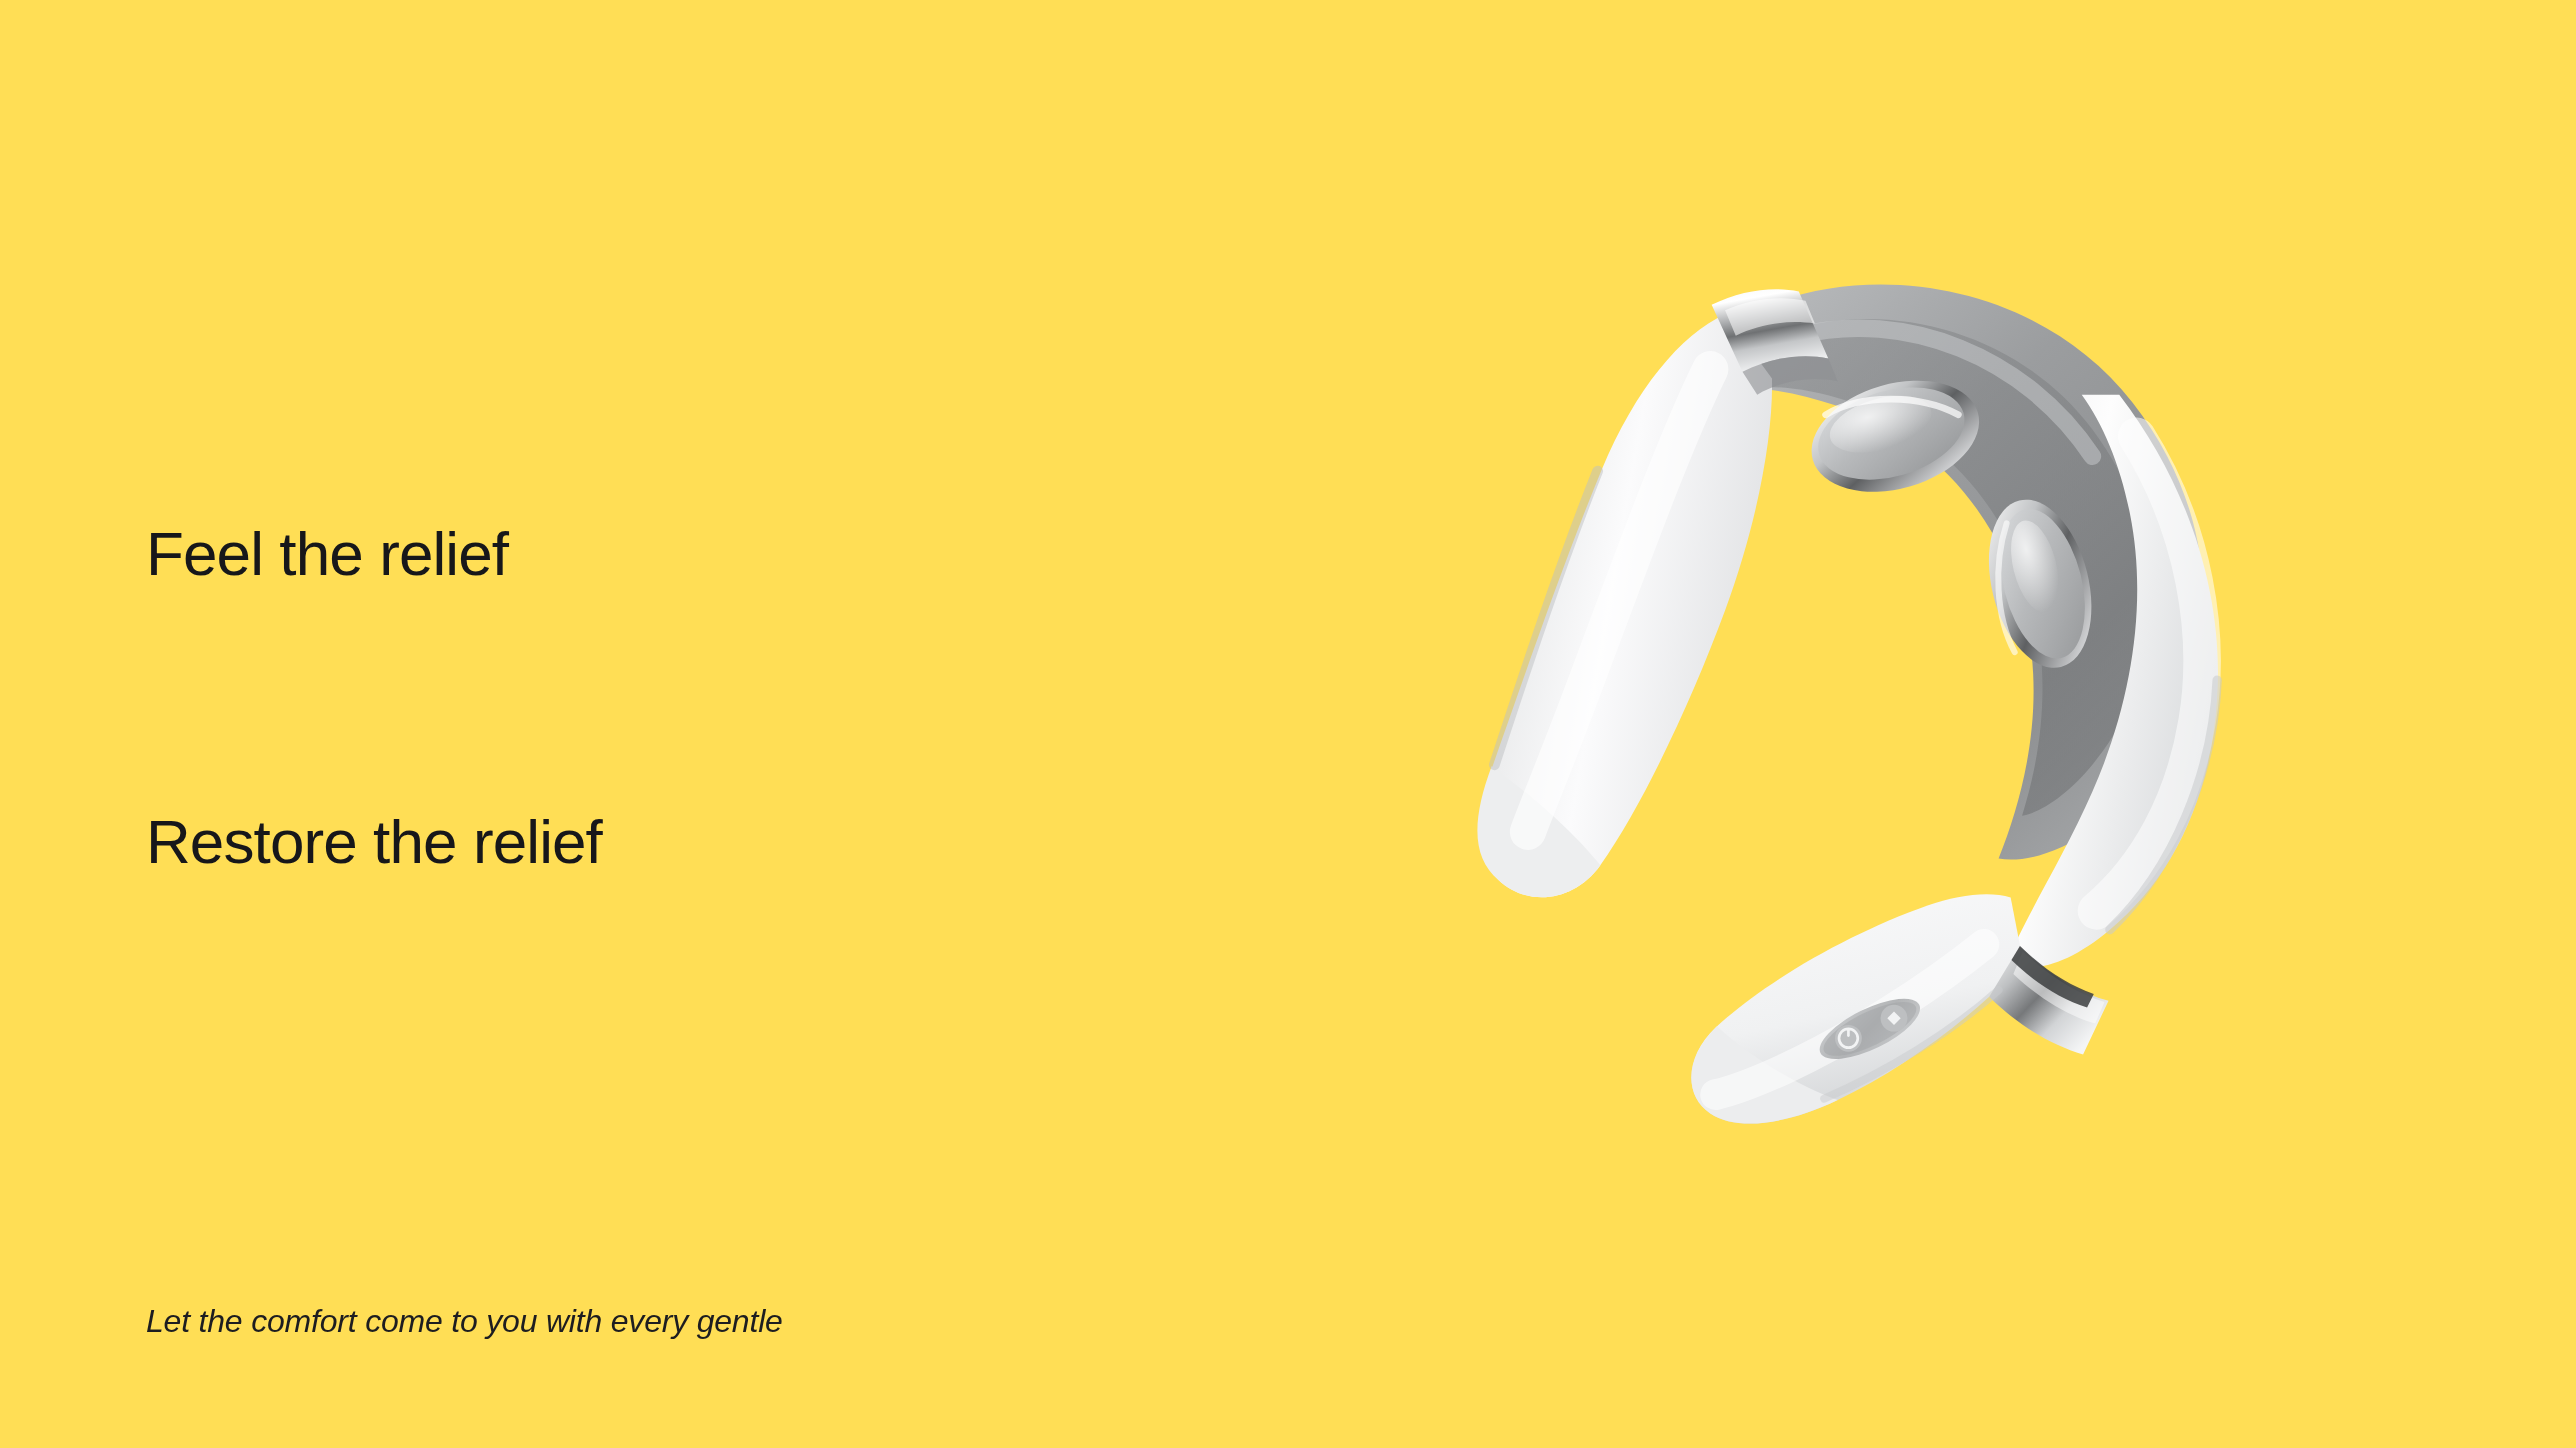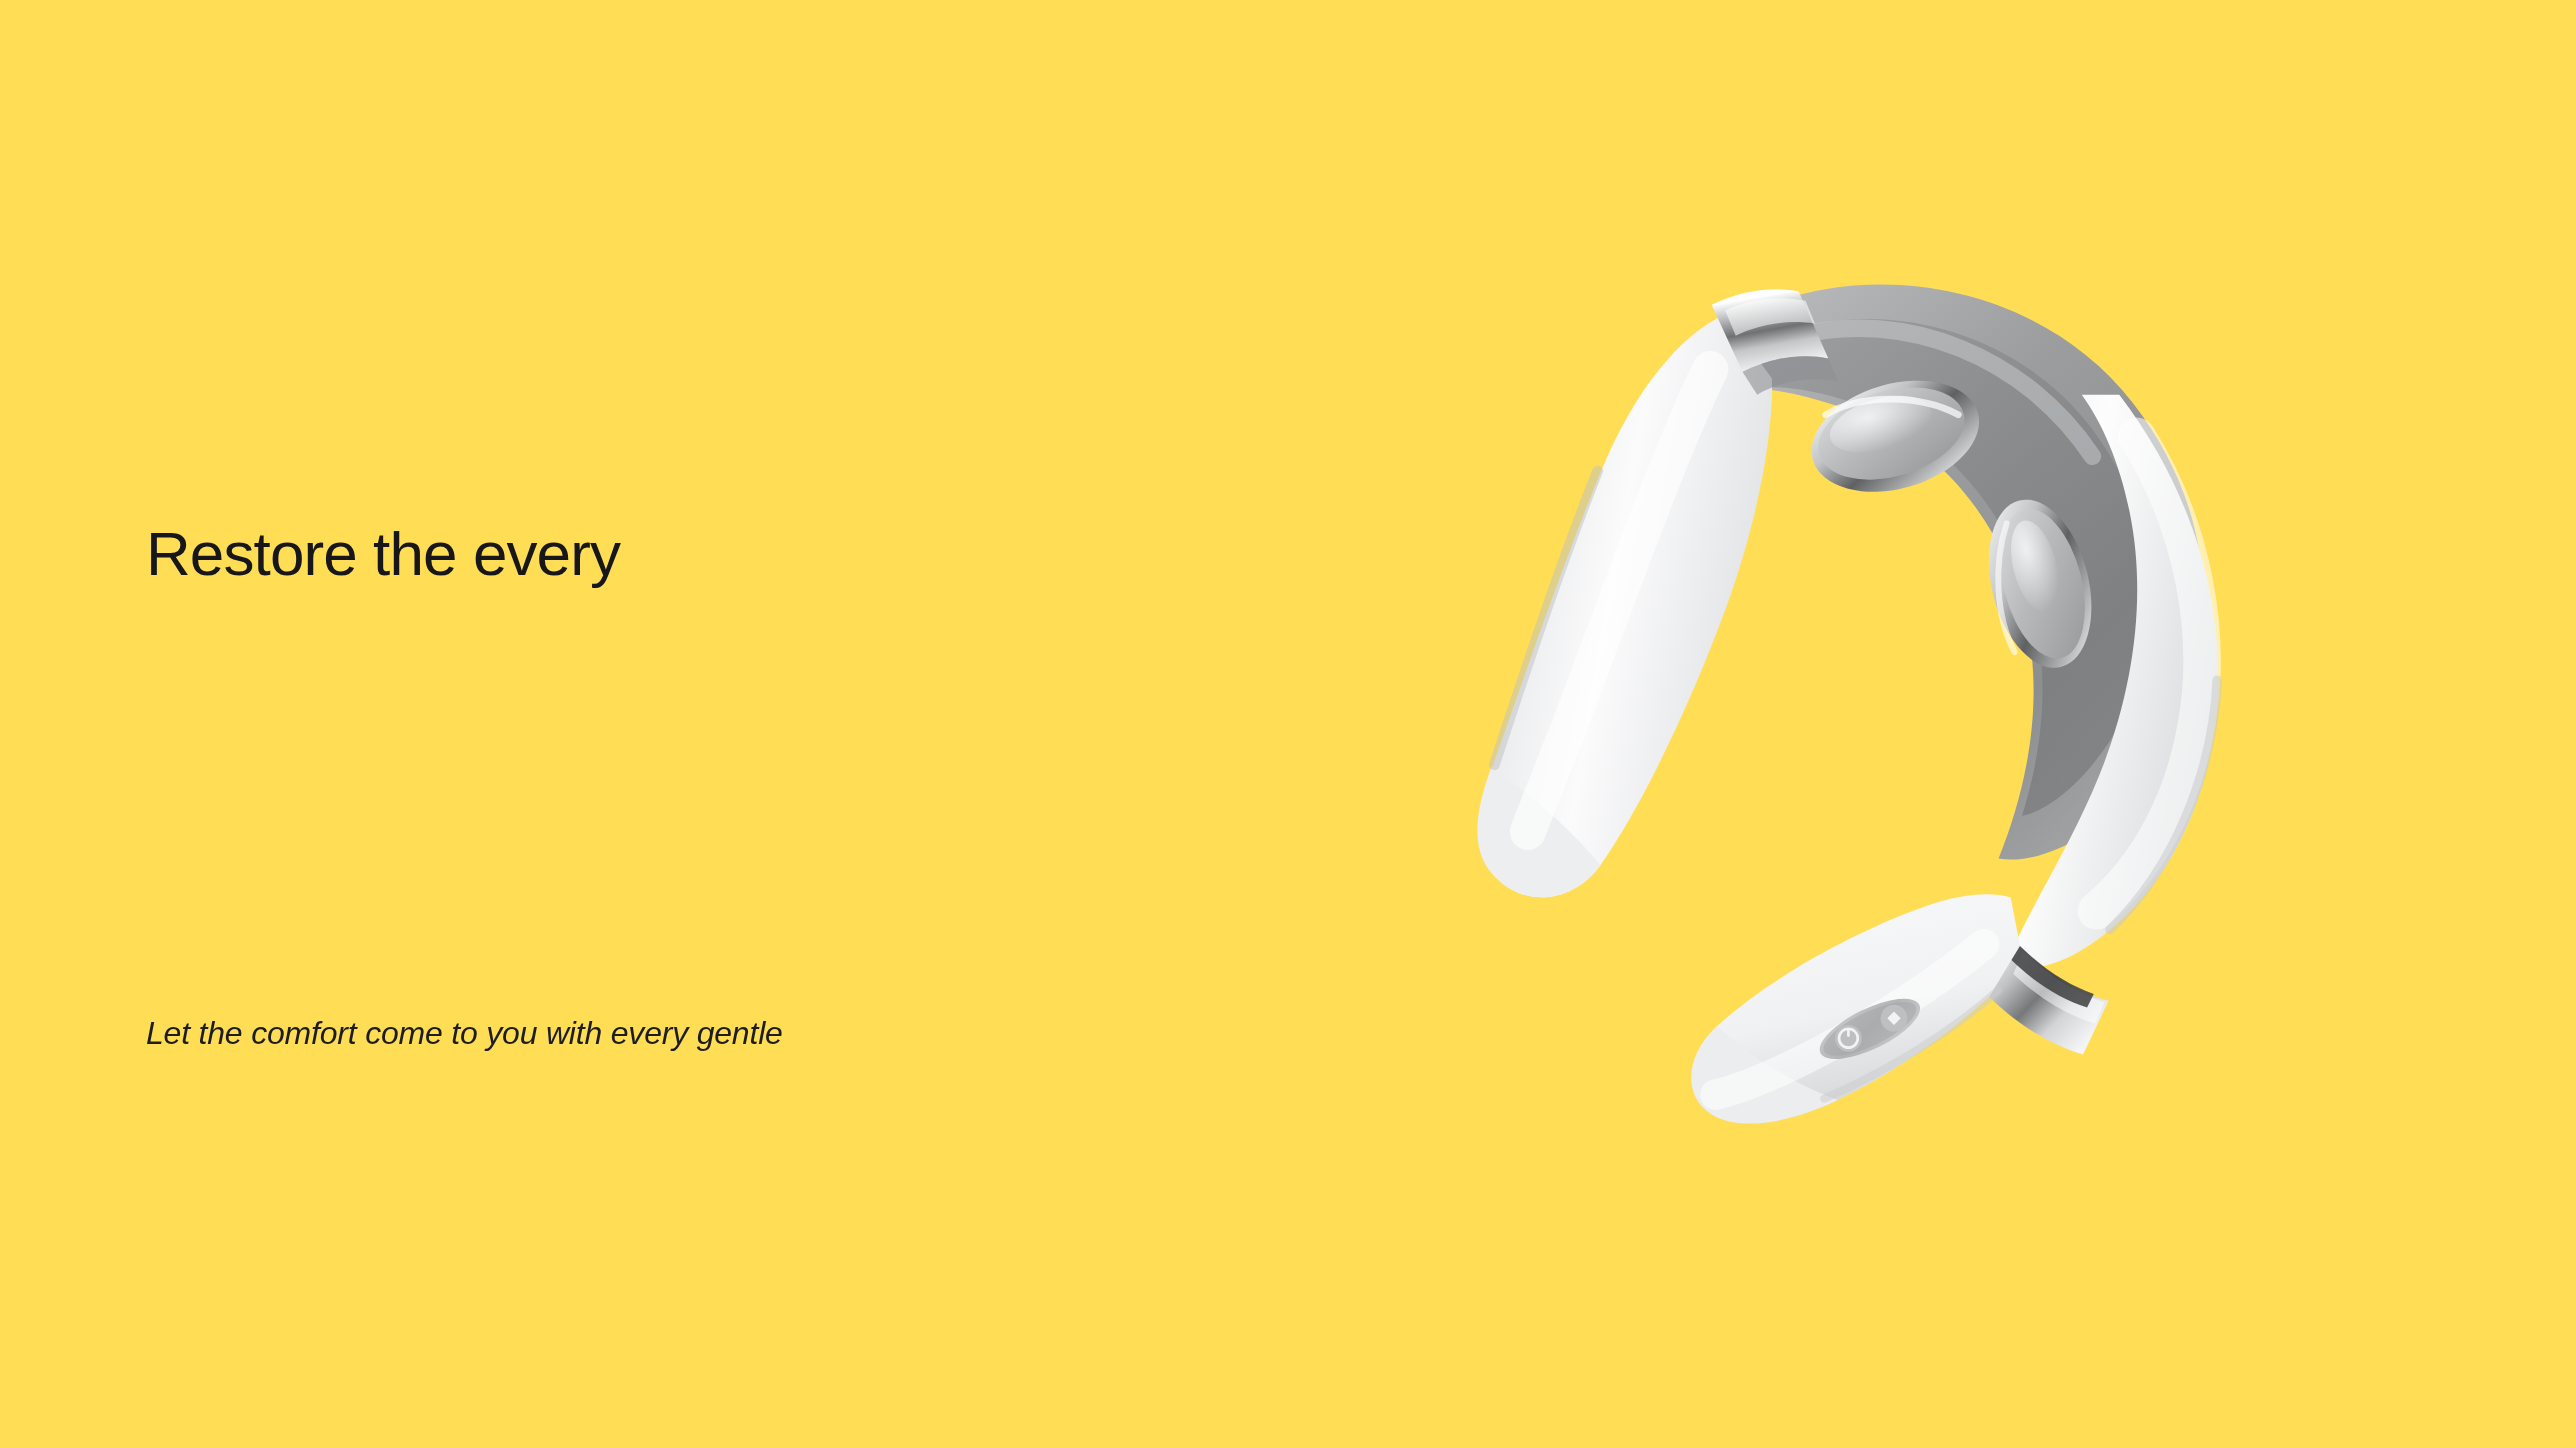--- a/index.html
+++ b/index.html
@@ -70,21 +70,22 @@
   }
 </style>
 </head>
 <body>
 
 <div class="hero">
 
   <div class="text-col">
 
     <h1 class="headline">
-      <span class="headline-line">Restore the every</span>
+      <span class="headline-line">Feel the relief</span>
+      <span class="headline-line">Restore the relief</span>
     </h1>
 
     <p class="body-copy">
       <span class="body-line">Let the comfort come to you with every gentle</span>
       
       
       
       
       
       

